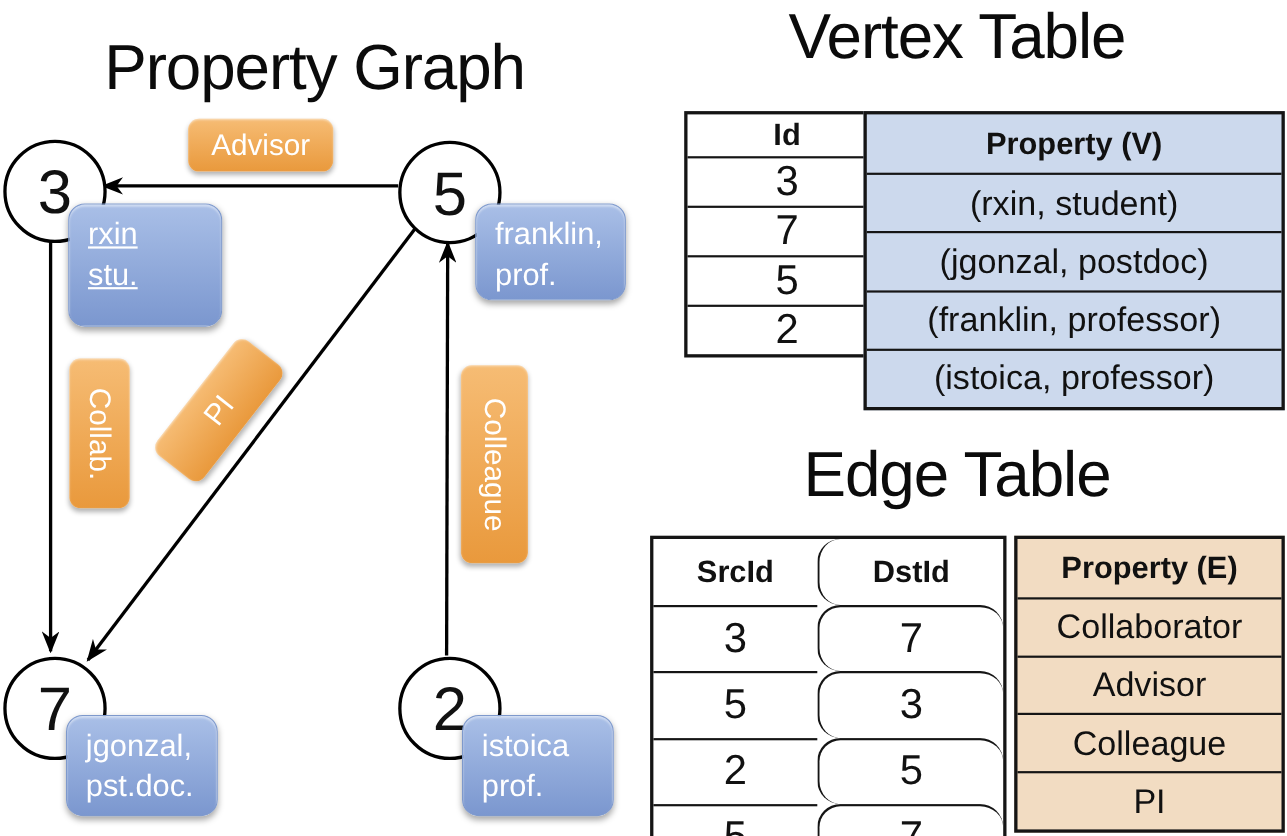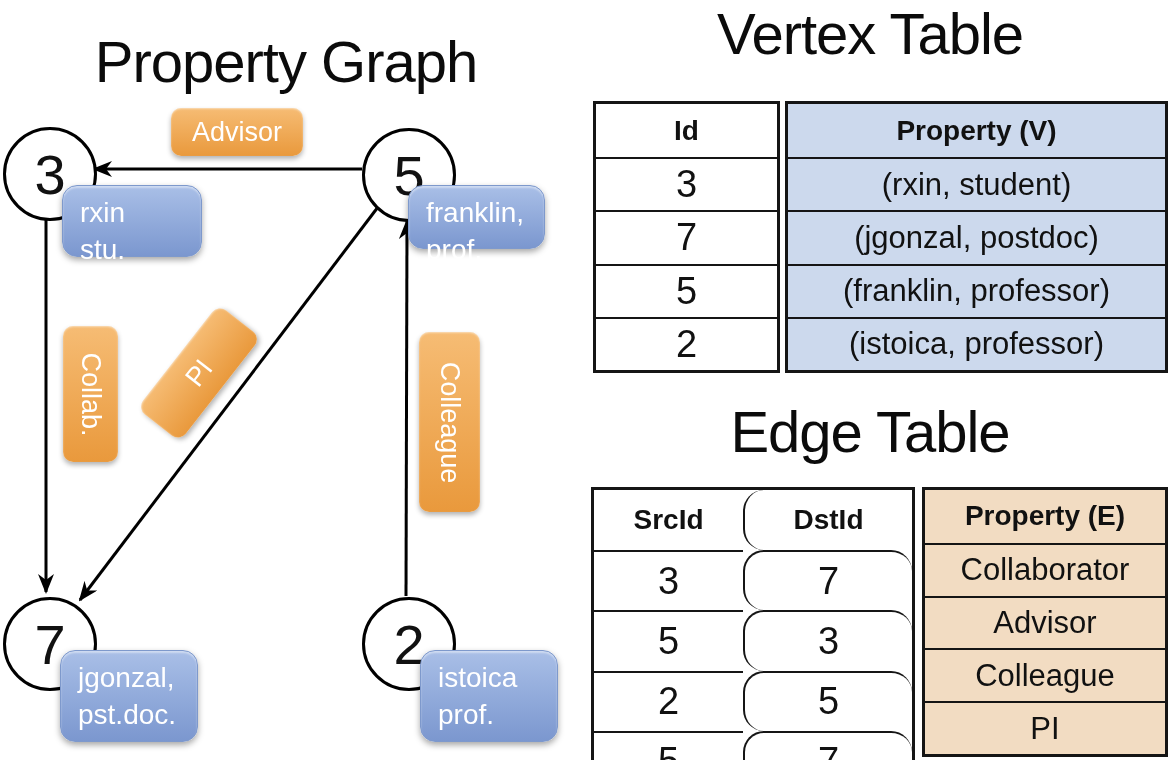--- a/index.html
+++ b/index.html
@@ -102,38 +102,38 @@
   <div class="vertex-circle" style="left:362px; top:128px;">
     <span>5</span>
   </div>
   <div class="vertex-circle" style="left:3px; top:597px;">
     <span>7</span>
   </div>
   <div class="vertex-circle" style="left:362px; top:597px;">
     <span>2</span>
   </div>
 
-  <div class="node-box" style="left:62px; top:185px; width:140px; height:72px;">
+  <div class="node-box" style="left:62px; top:185px; width:140px; height:112px;text-decoration:underline;">
     <div>rxin</div>
     <div>stu.</div>
   </div>
-  <div class="node-box" style="left:408px; top:185px; width:137px; height:64px;">
+  <div class="node-box" style="left:432px; top:185px; width:137px; height:88px;">
     <div>franklin,</div>
     <div>prof.</div>
   </div>
   <div class="node-box" style="left:60px; top:650px; width:138px; height:92px;">
     <div>jgonzal,</div>
     <div>pst.doc.</div>
   </div>
   <div class="node-box" style="left:420px; top:650px; width:138px; height:92px;">
     <div>istoica</div>
     <div>prof.</div>
   </div>
 
-  <div class="tbox" style="left:593px; top:101px; width:187px; height:272px;">
+  <div class="tbox" style="left:622px; top:101px; width:187px; height:224px;">
     <div class="cell hdr first-row">Id</div>
     <div class="cell num">3</div>
     <div class="cell num">7</div>
     <div class="cell num">5</div>
     <div class="cell num">2</div>
   </div>
   <div class="tbox blue-fill" style="left:785px; top:101px; width:383px; height:272px;">
     <div class="cell hdr first-row">Property (V)</div>
     <div class="cell">(rxin, student)</div>
     <div class="cell">(jgonzal, postdoc)</div>

